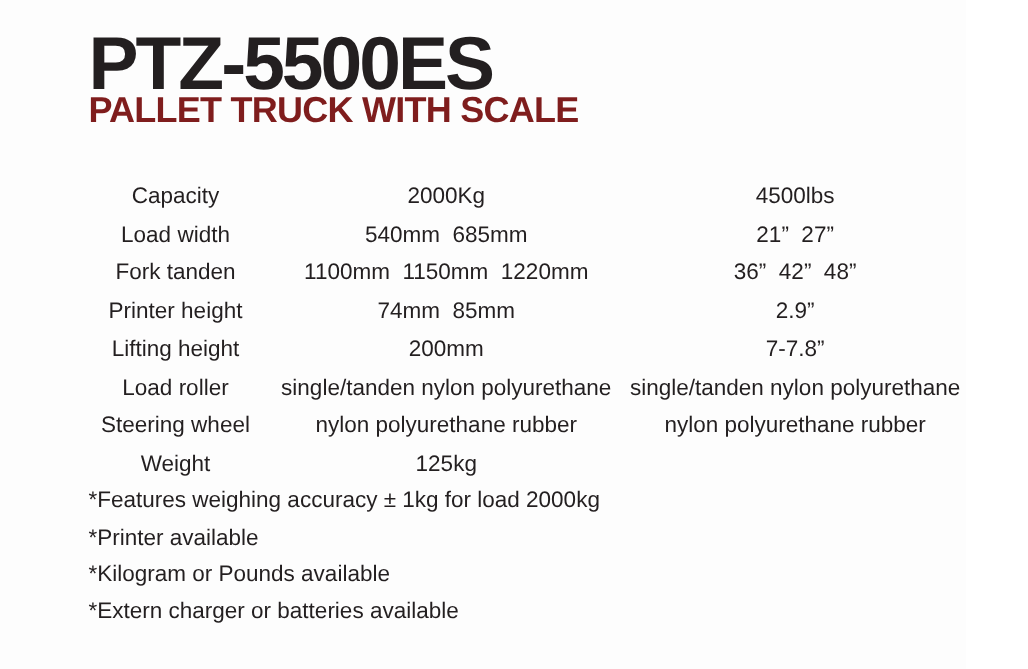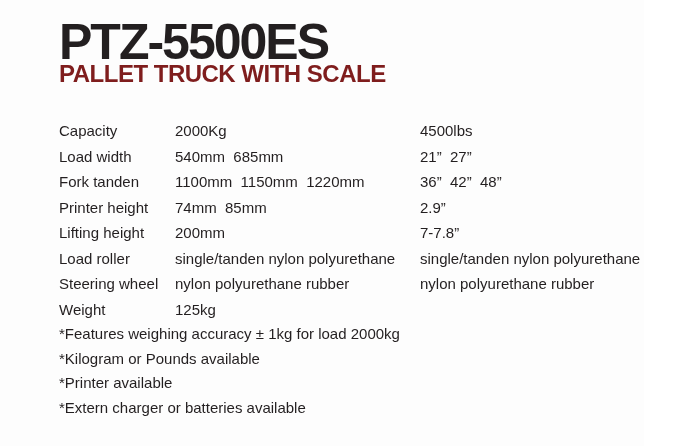--- a/index.html
+++ b/index.html
@@ -36,20 +36,21 @@
   }
   .specs {
     margin-top: 34px;
     display: grid;
     grid-template-columns: 116px 245px auto;
     font-size: 15px;
   }
   .specs .cell {
     line-height: 25.5px;
     white-space: pre;
+    text-align: center;
   }
   .notes {
     margin-top: 0;
     font-size: 15px;
   }
   .notes .note {
     line-height: 24.6px;
     white-space: pre;
   }
 </style>
@@ -89,18 +90,18 @@
     <div class="cell">Steering wheel</div>
     <div class="cell">nylon polyurethane rubber</div>
     <div class="cell">nylon polyurethane rubber</div>
 
     <div class="cell">Weight</div>
     <div class="cell">125kg</div>
   </div>
 
   <div class="notes">
     <div class="note">*Features weighing accuracy ± 1kg for load 2000kg</div>
+    <div class="note">*Printer available</div>
     <div class="note">*Kilogram or Pounds available</div>
-    <div class="note">*Printer available</div>
     <div class="note">*Extern charger or batteries available</div>
   </div>
 
 </div>
 
 </body></html>

